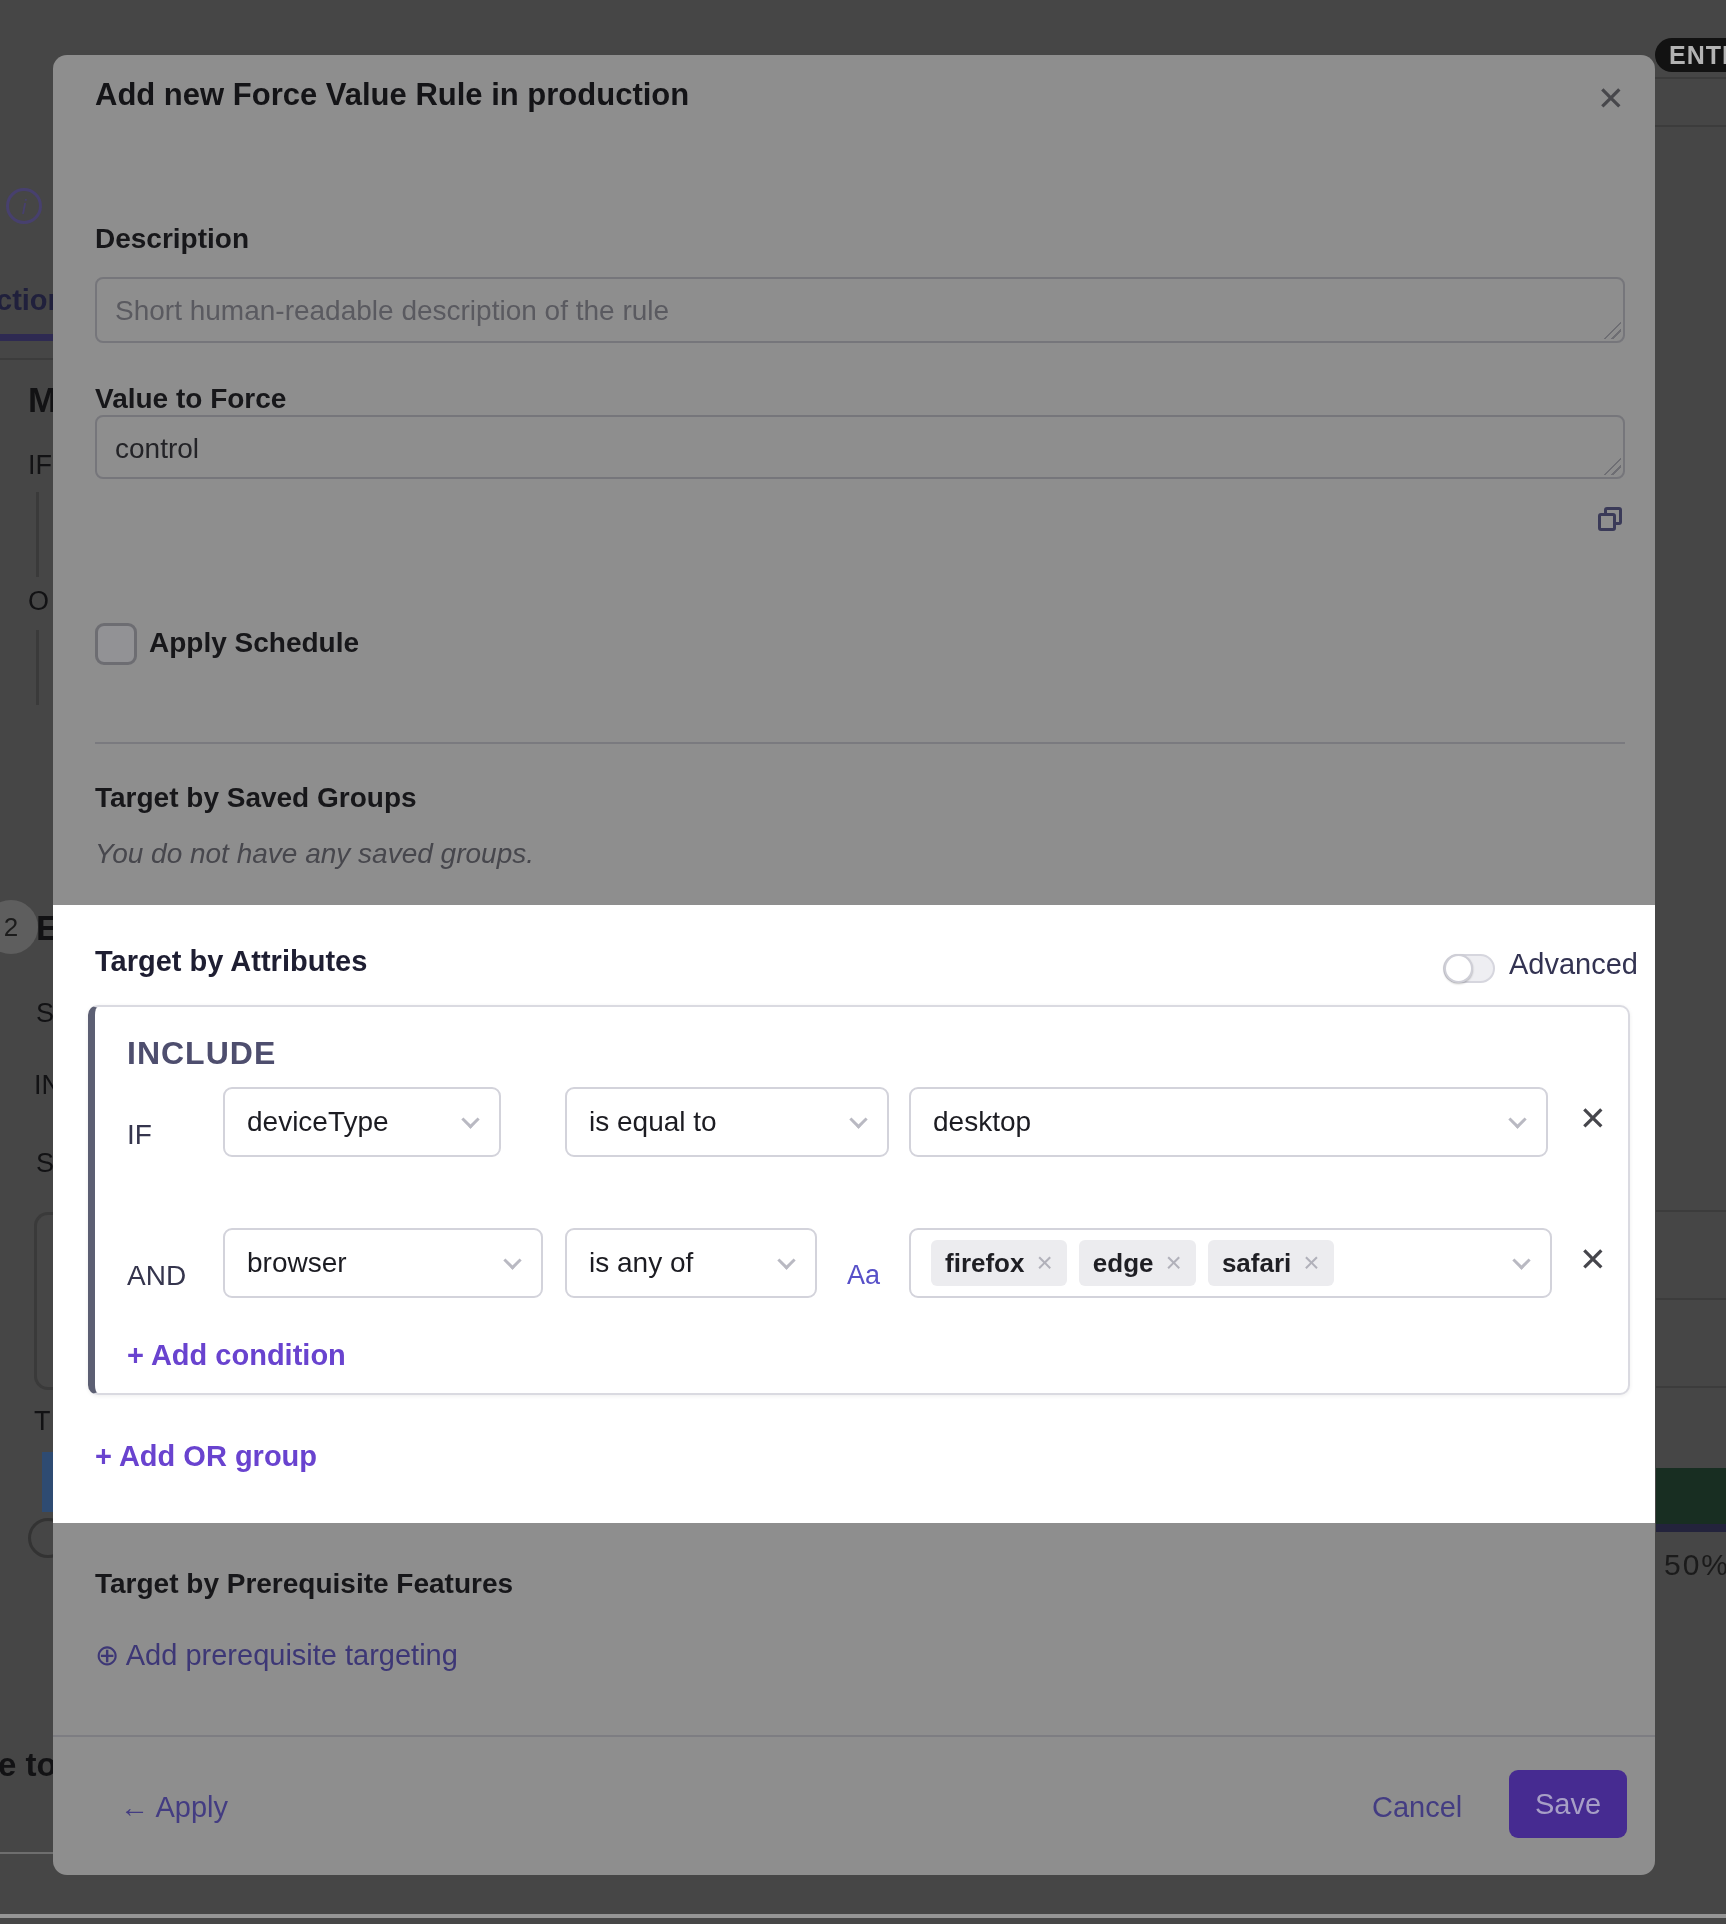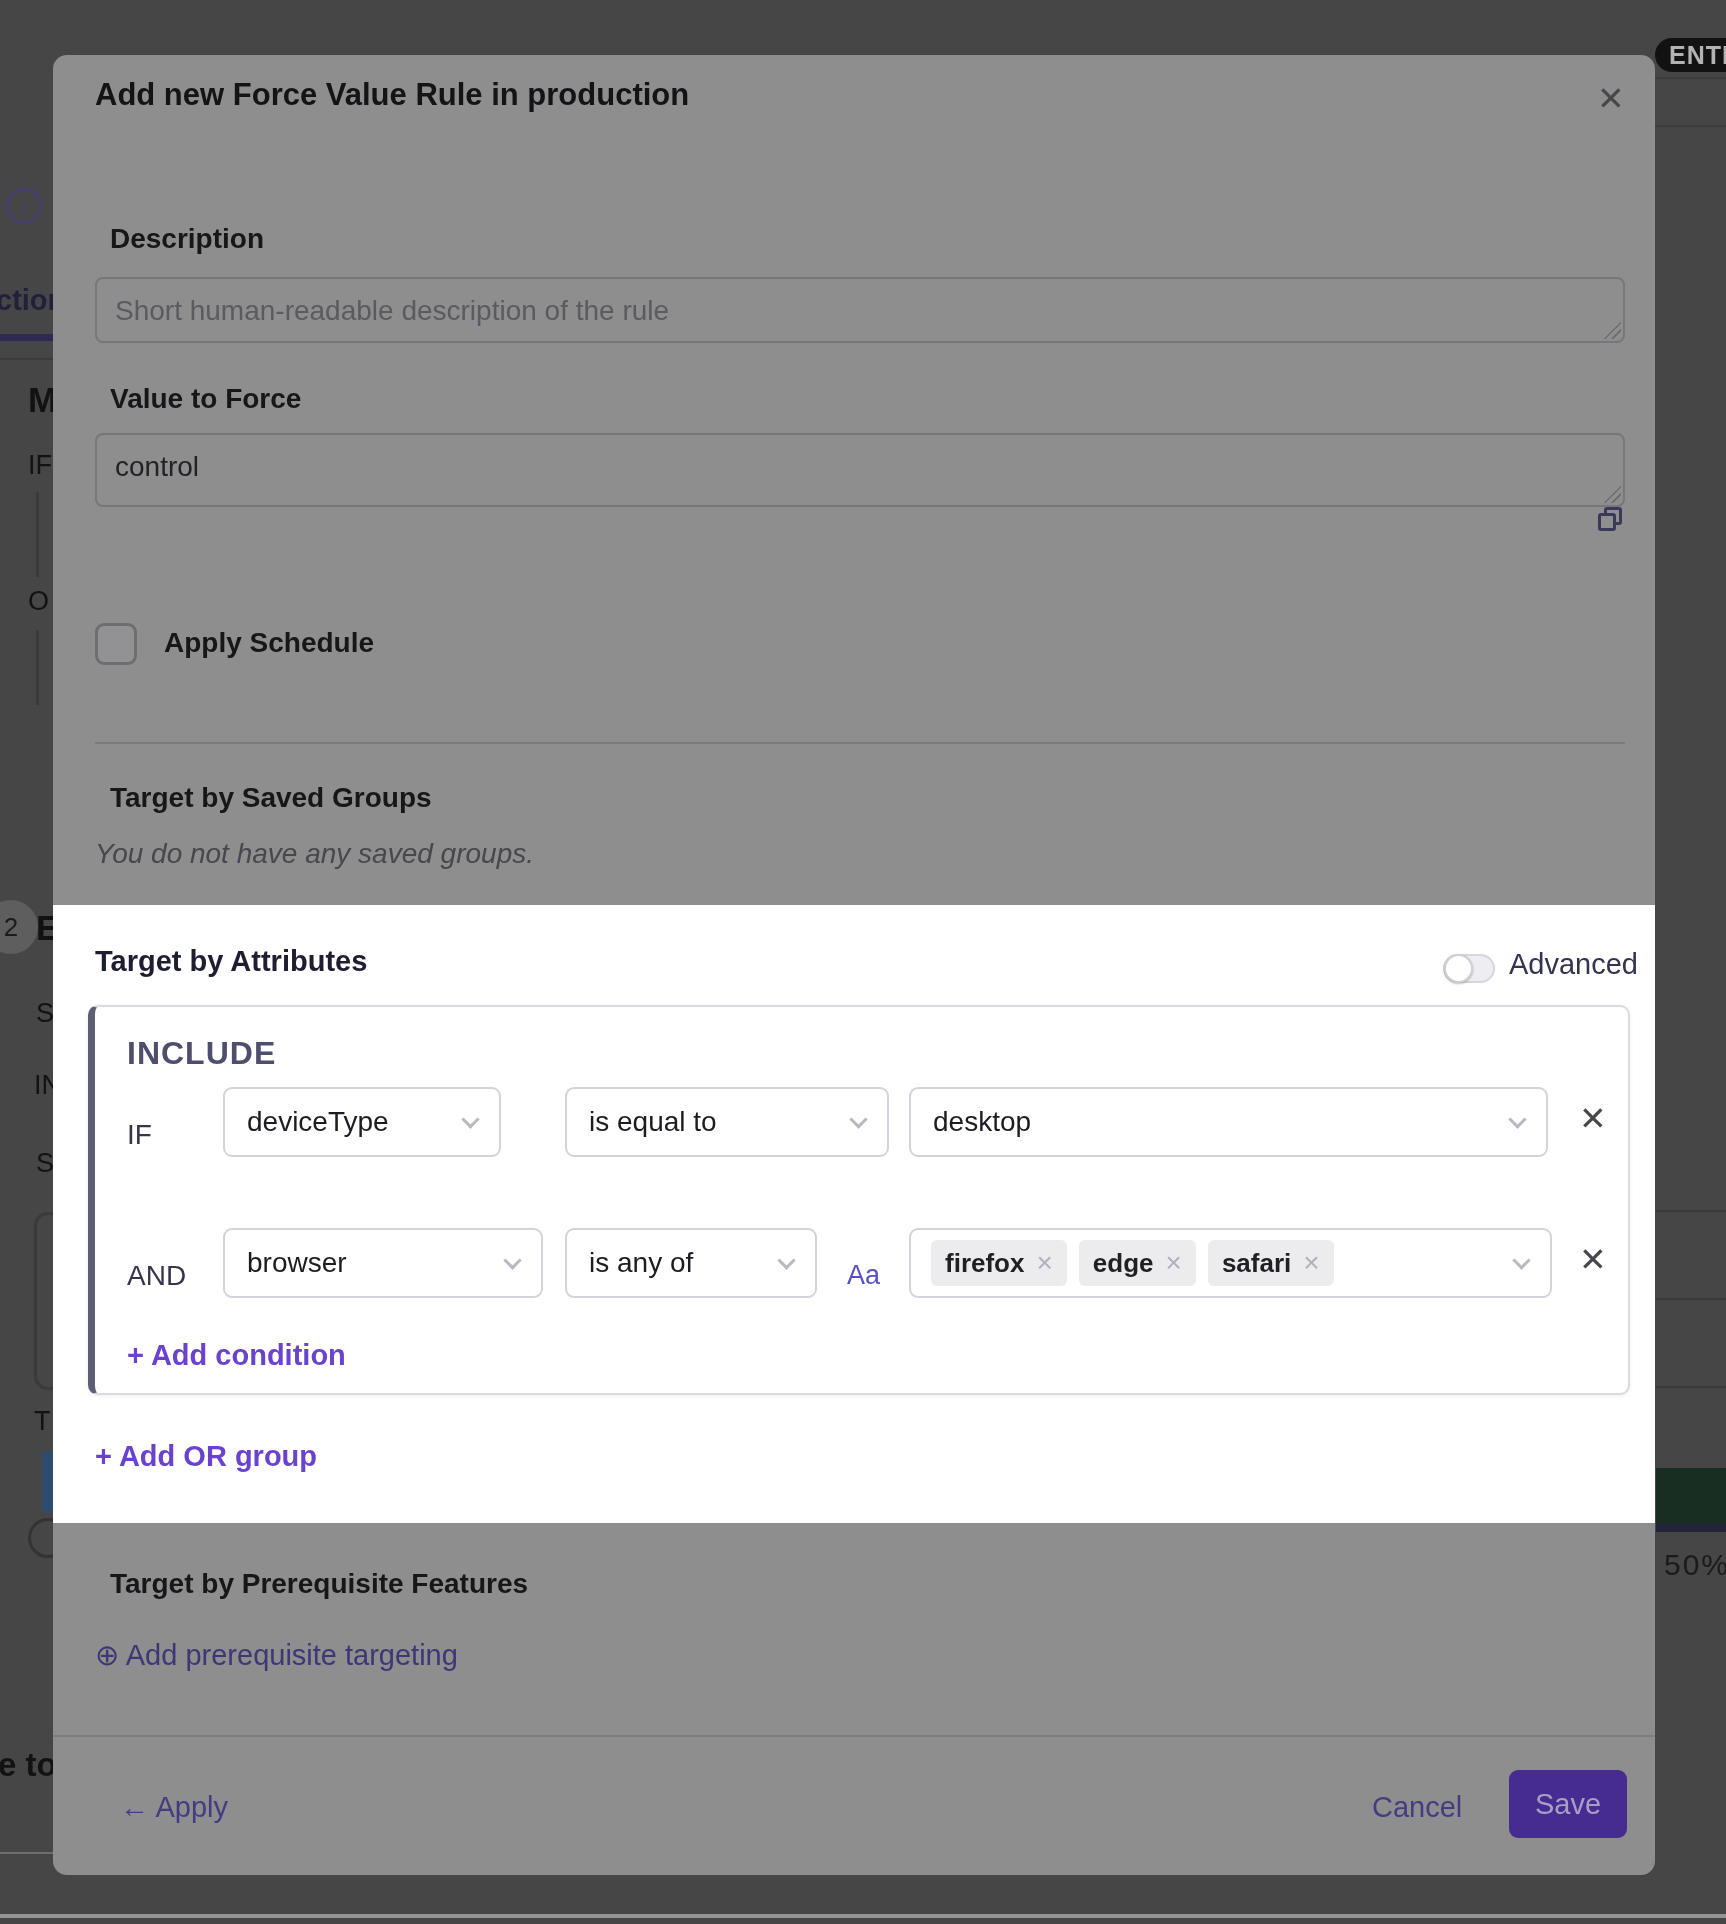--- a/index.html
+++ b/index.html
@@ -29,21 +29,21 @@
   .pct { position:absolute; left:1664px; top:1548px; font-size:30px; color:#1b1b1b; letter-spacing:2px; }
   .botline { position:absolute; left:0; top:1914px; width:1726px; height:4px; background:#959595; }
 
   
   #modal { position:absolute; left:53px; top:55px; width:1602px; height:1820px; background:#8e8e8e;
            border-radius:14px; overflow:hidden; }
   #band { position:absolute; left:0; top:850px; width:1602px; height:618px; background:#ffffff; }
   .m { position:absolute; }
   .mtitle { left:42px; top:22px; font-size:31px; font-weight:bold; color:#141417; }
   .mclose { left:1544px; top:24px; font-size:33px; color:#47474b; cursor:pointer; font-weight:400; }
-  .lbl { font-size:28px; font-weight:bold; color:#17171a;margin-left:15px; }
+  .lbl { font-size:28px; font-weight:bold; color:#17171a; }
   .tawrap { left:42px; width:1530px; }
   .tawrap textarea { width:100%; height:100%; background:transparent; border:2px solid #76767b; border-radius:8px;
                      font-family:"Liberation Sans", sans-serif; font-size:28px; padding:16px 18px; resize:none;
                      color:#232327; outline:none; }
   .tawrap textarea::placeholder { color:#5a5a60; opacity:1; }
   .grip { position:absolute; right:4px; bottom:4px; width:18px; height:18px;
           background:linear-gradient(135deg, transparent 50%, #6e6e73 50%, #6e6e73 58%, transparent 58%, transparent 72%, #6e6e73 72%, #6e6e73 80%, transparent 80%); }
   .copyicon { left:1545px; top:452px; width:26px; height:26px; }
   .copyicon .c1 { position:absolute; left:6px; top:0; width:18px; height:18px; border:3px solid #3a3a58; border-radius:3px; }
   .copyicon .c2 { position:absolute; left:0; top:6px; width:18px; height:18px; border:3px solid #3a3a58; border-radius:3px; background:#8e8e8e; }
@@ -128,21 +128,21 @@
     <div class="m mtitle">Add new Force Value Rule in production</div>
     <div class="m mclose">✕</div>
 
     <div class="m lbl" style="left:42px; top:168px;">Description</div>
     <div class="m tawrap" style="top:222px; height:66px;">
       <textarea placeholder="Short human-readable description of the rule" style=""></textarea>
       <div class="grip"></div>
     </div>
 
     <div class="m lbl" style="left:42px; top:328px;">Value to Force</div>
-    <div class="m tawrap" style="top:378px; height:74px;">
+    <div class="m tawrap" style="top:360px; height:64px;">
       <textarea style="">control</textarea>
       <div class="grip"></div>
     </div>
     <div class="m copyicon">
       <span class="c1"></span>
       <span class="c2"></span>
     </div>
 
     <div class="m chk"></div>
     <div class="m lbl" style="left:96px; top:572px;">Apply Schedule</div>

